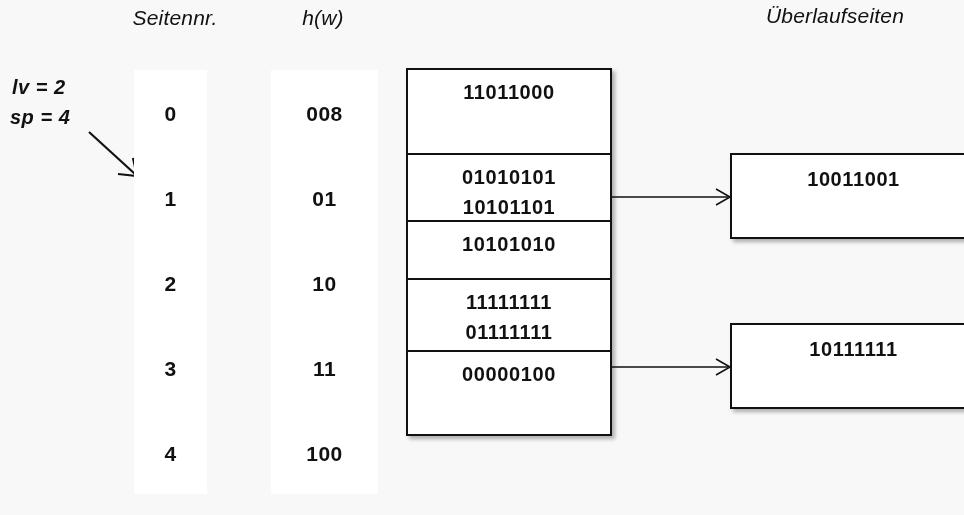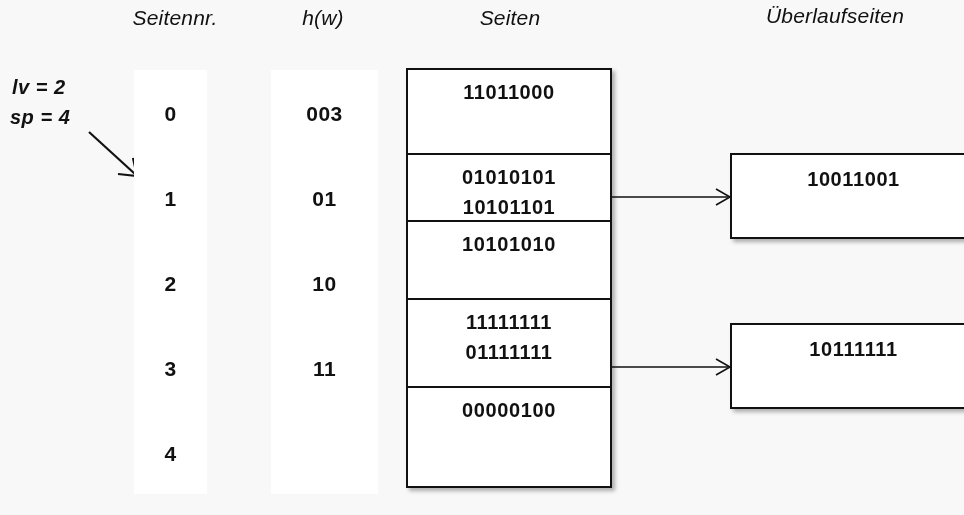--- a/index.html
+++ b/index.html
@@ -143,21 +143,20 @@
   #connector-1 { top: 185px; }
   #connector-2 { top: 355px; }
 </style>
 </head>
 <body>
 
 <div id="canvas">
 
   <div class="col-header" id="hdr-seitennr">Seitennr.</div>
   <div class="col-header" id="hdr-hw">h(w)</div>
-  <div class="col-header" id="hdr-seiten">Seiten</div>
   <div class="col-header" id="hdr-ueber">Überlaufseiten</div>
 
   <div id="params">
     <div id="param-lv">lv = 2</div>
     <div id="param-sp">sp = 4</div>
   </div>
 
   <svg id="pointer-arrow" viewBox="0 0 70 60" xmlns="http://www.w3.org/2000/svg">
     <line x1="4" y1="4" x2="50" y2="46" stroke="#111111" stroke-width="2.2"></line>
     <polyline points="33,46 52,48 48,30" fill="none" stroke="#111111" stroke-width="2.2"></polyline>
@@ -165,42 +164,43 @@
 
   <div class="strip" id="strip-seitennr">
     <div class="strip-cell" style="top:32px">0</div>
     <div class="strip-cell" style="top:117px">1</div>
     <div class="strip-cell" style="top:202px">2</div>
     <div class="strip-cell" style="top:287px">3</div>
     <div class="strip-cell" style="top:372px">4</div>
   </div>
 
   <div class="strip" id="strip-hw">
-    <div class="strip-cell" style="top:32px">003</div>
+    <div class="strip-cell" style="top:32px">008</div>
     <div class="strip-cell" style="top:117px">01</div>
     <div class="strip-cell" style="top:202px">10</div>
     <div class="strip-cell" style="top:287px">11</div>
+    <div class="strip-cell" style="top:372px">100</div>
   </div>
 
   <div id="pages-table">
     <div class="page-row" style="height:85px">
       <div class="page-entry">11011000</div>
     </div>
     <div class="page-row" style="height:67px">
       <div class="page-entry">01010101</div>
       <div class="page-entry">10101101</div>
     </div>
-    <div class="page-row" style="height:78px">
+    <div class="page-row" style="height:58px">
       <div class="page-entry">10101010</div>
     </div>
-    <div class="page-row" style="height:88px">
+    <div class="page-row" style="height:72px">
       <div class="page-entry">11111111</div>
       <div class="page-entry">01111111</div>
     </div>
-    <div class="page-row" style="height:98px">
+    <div class="page-row" style="height:82px">
       <div class="page-entry">00000100</div>
     </div>
   </div>
 
   <svg class="connector" id="connector-1" viewBox="0 0 124 24" xmlns="http://www.w3.org/2000/svg">
     <line x1="2" y1="12" x2="118" y2="12" stroke="#111111" stroke-width="1.6"></line>
     <polyline points="106,4 120,12 106,20" fill="none" stroke="#111111" stroke-width="1.6"></polyline>
   </svg>
   <svg class="connector" id="connector-2" viewBox="0 0 124 24" xmlns="http://www.w3.org/2000/svg">
     <line x1="2" y1="12" x2="118" y2="12" stroke="#111111" stroke-width="1.6"></line>

